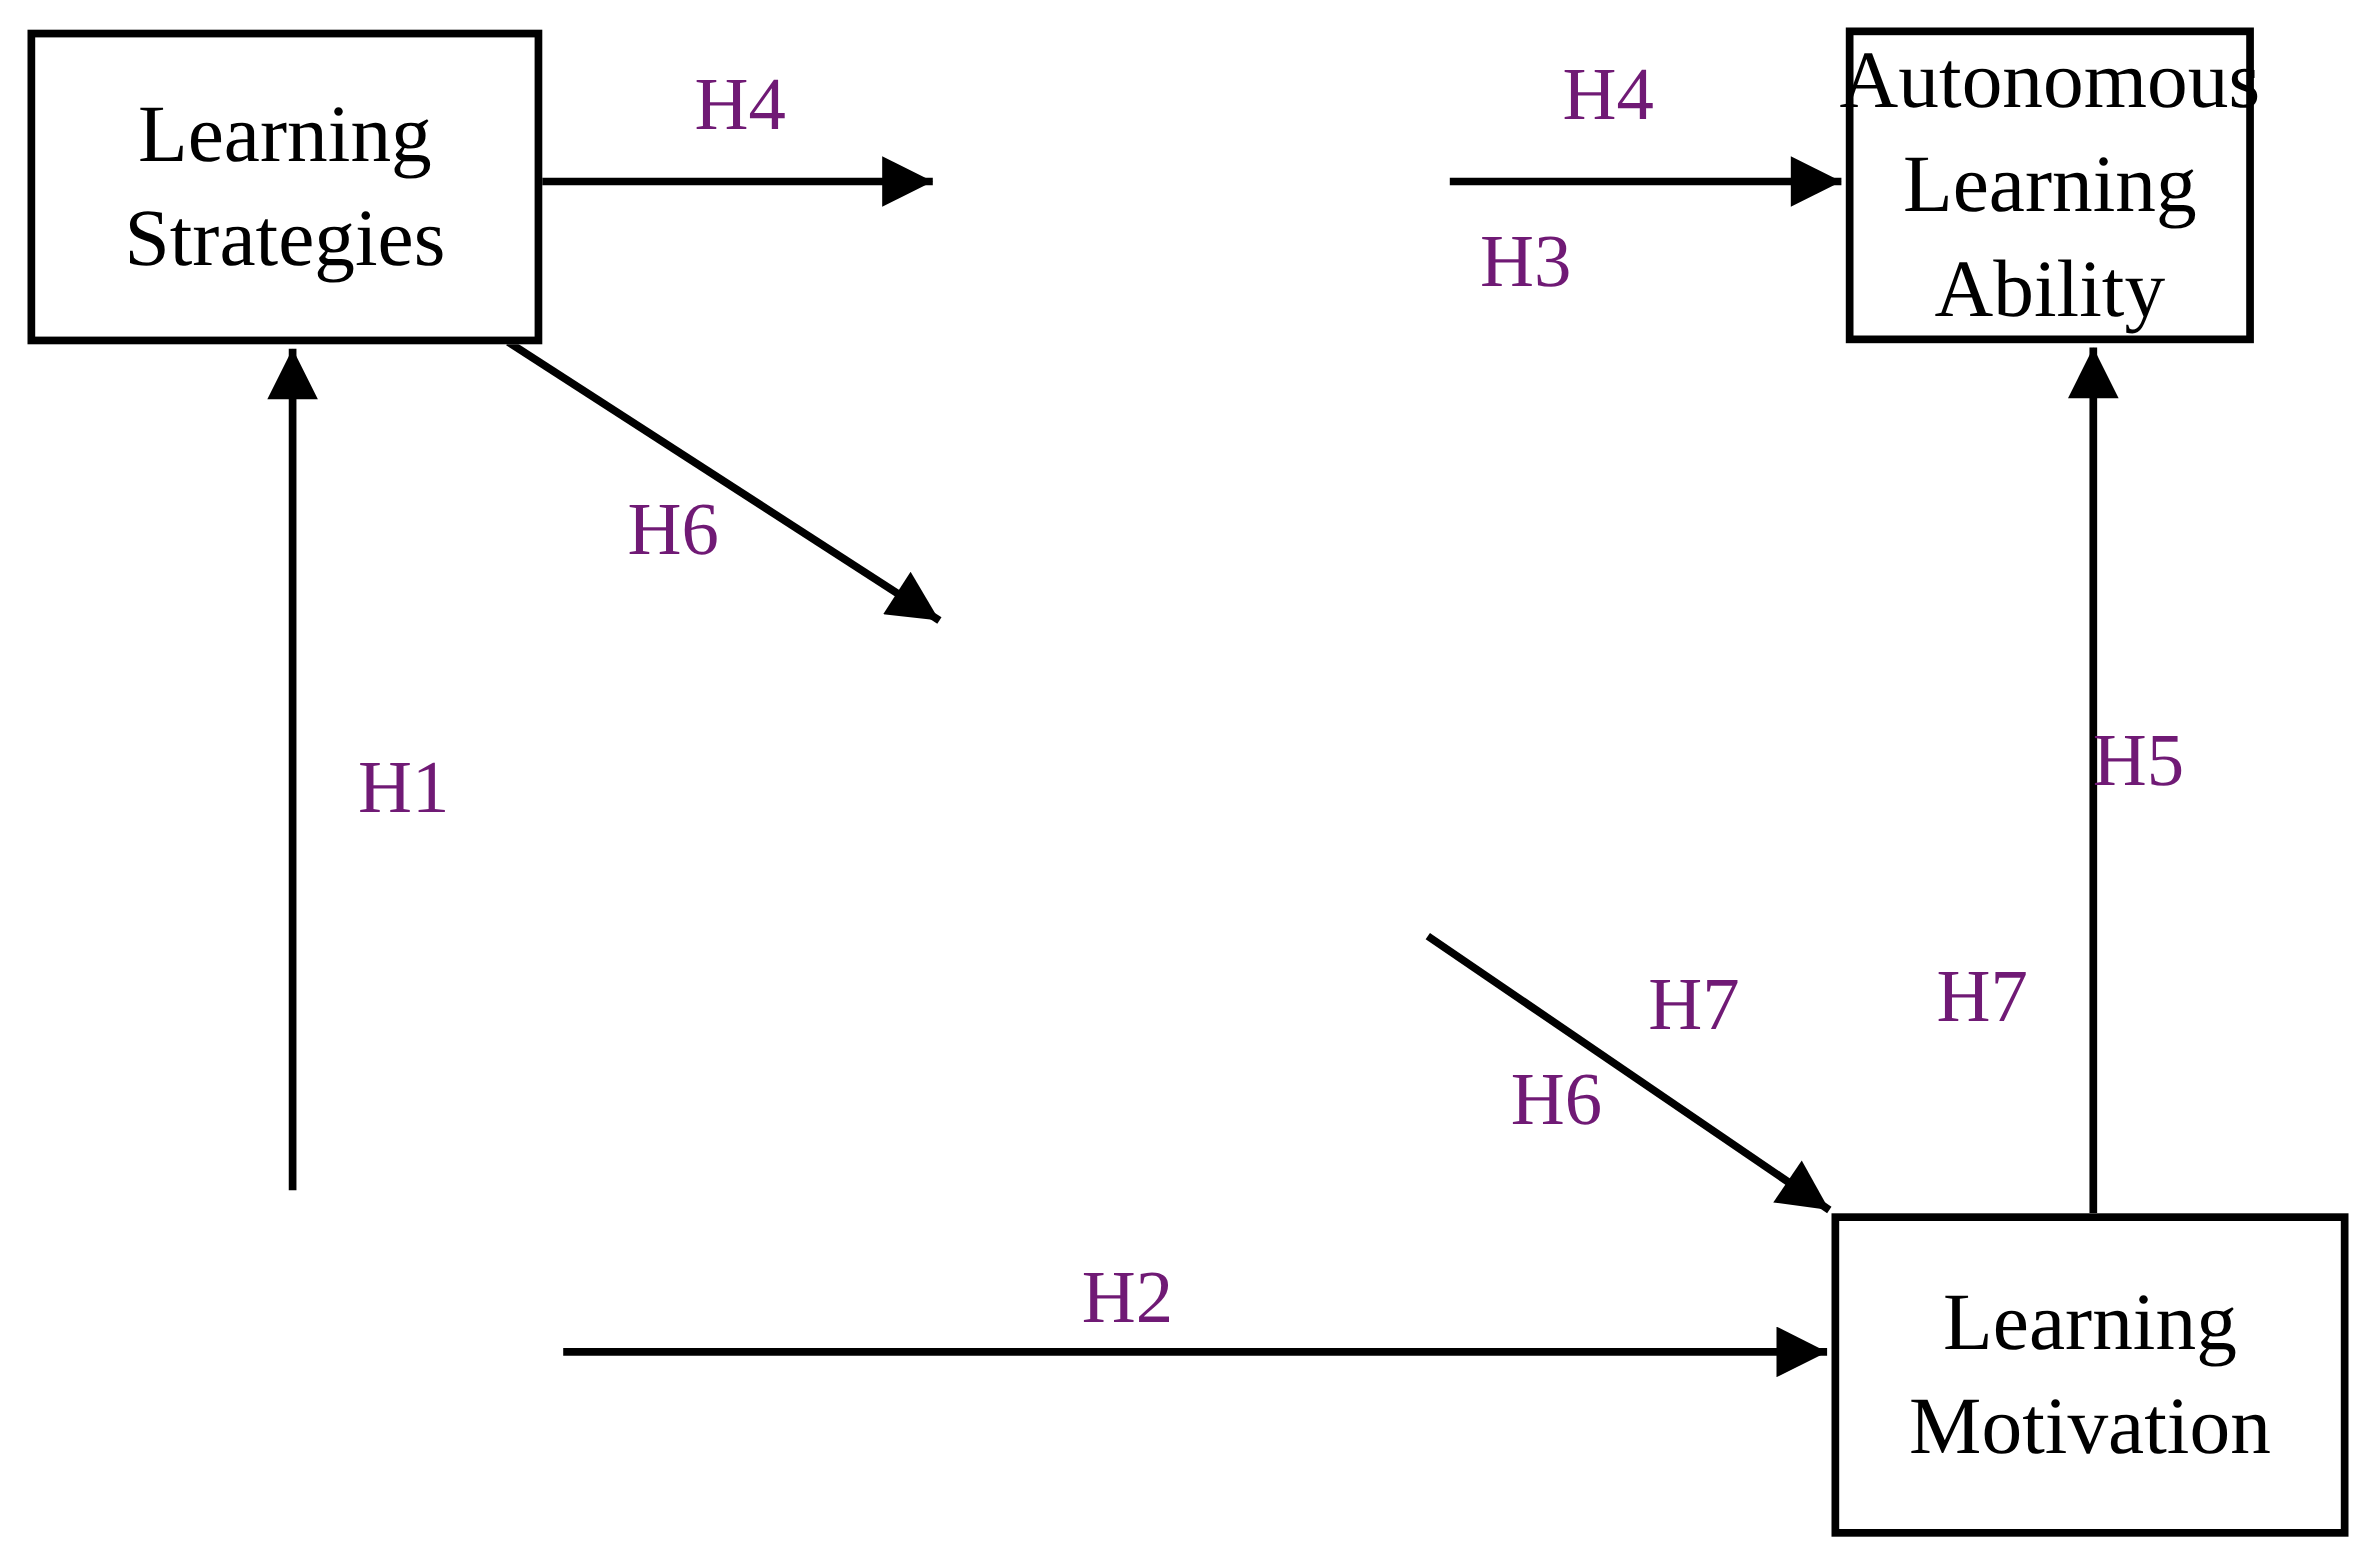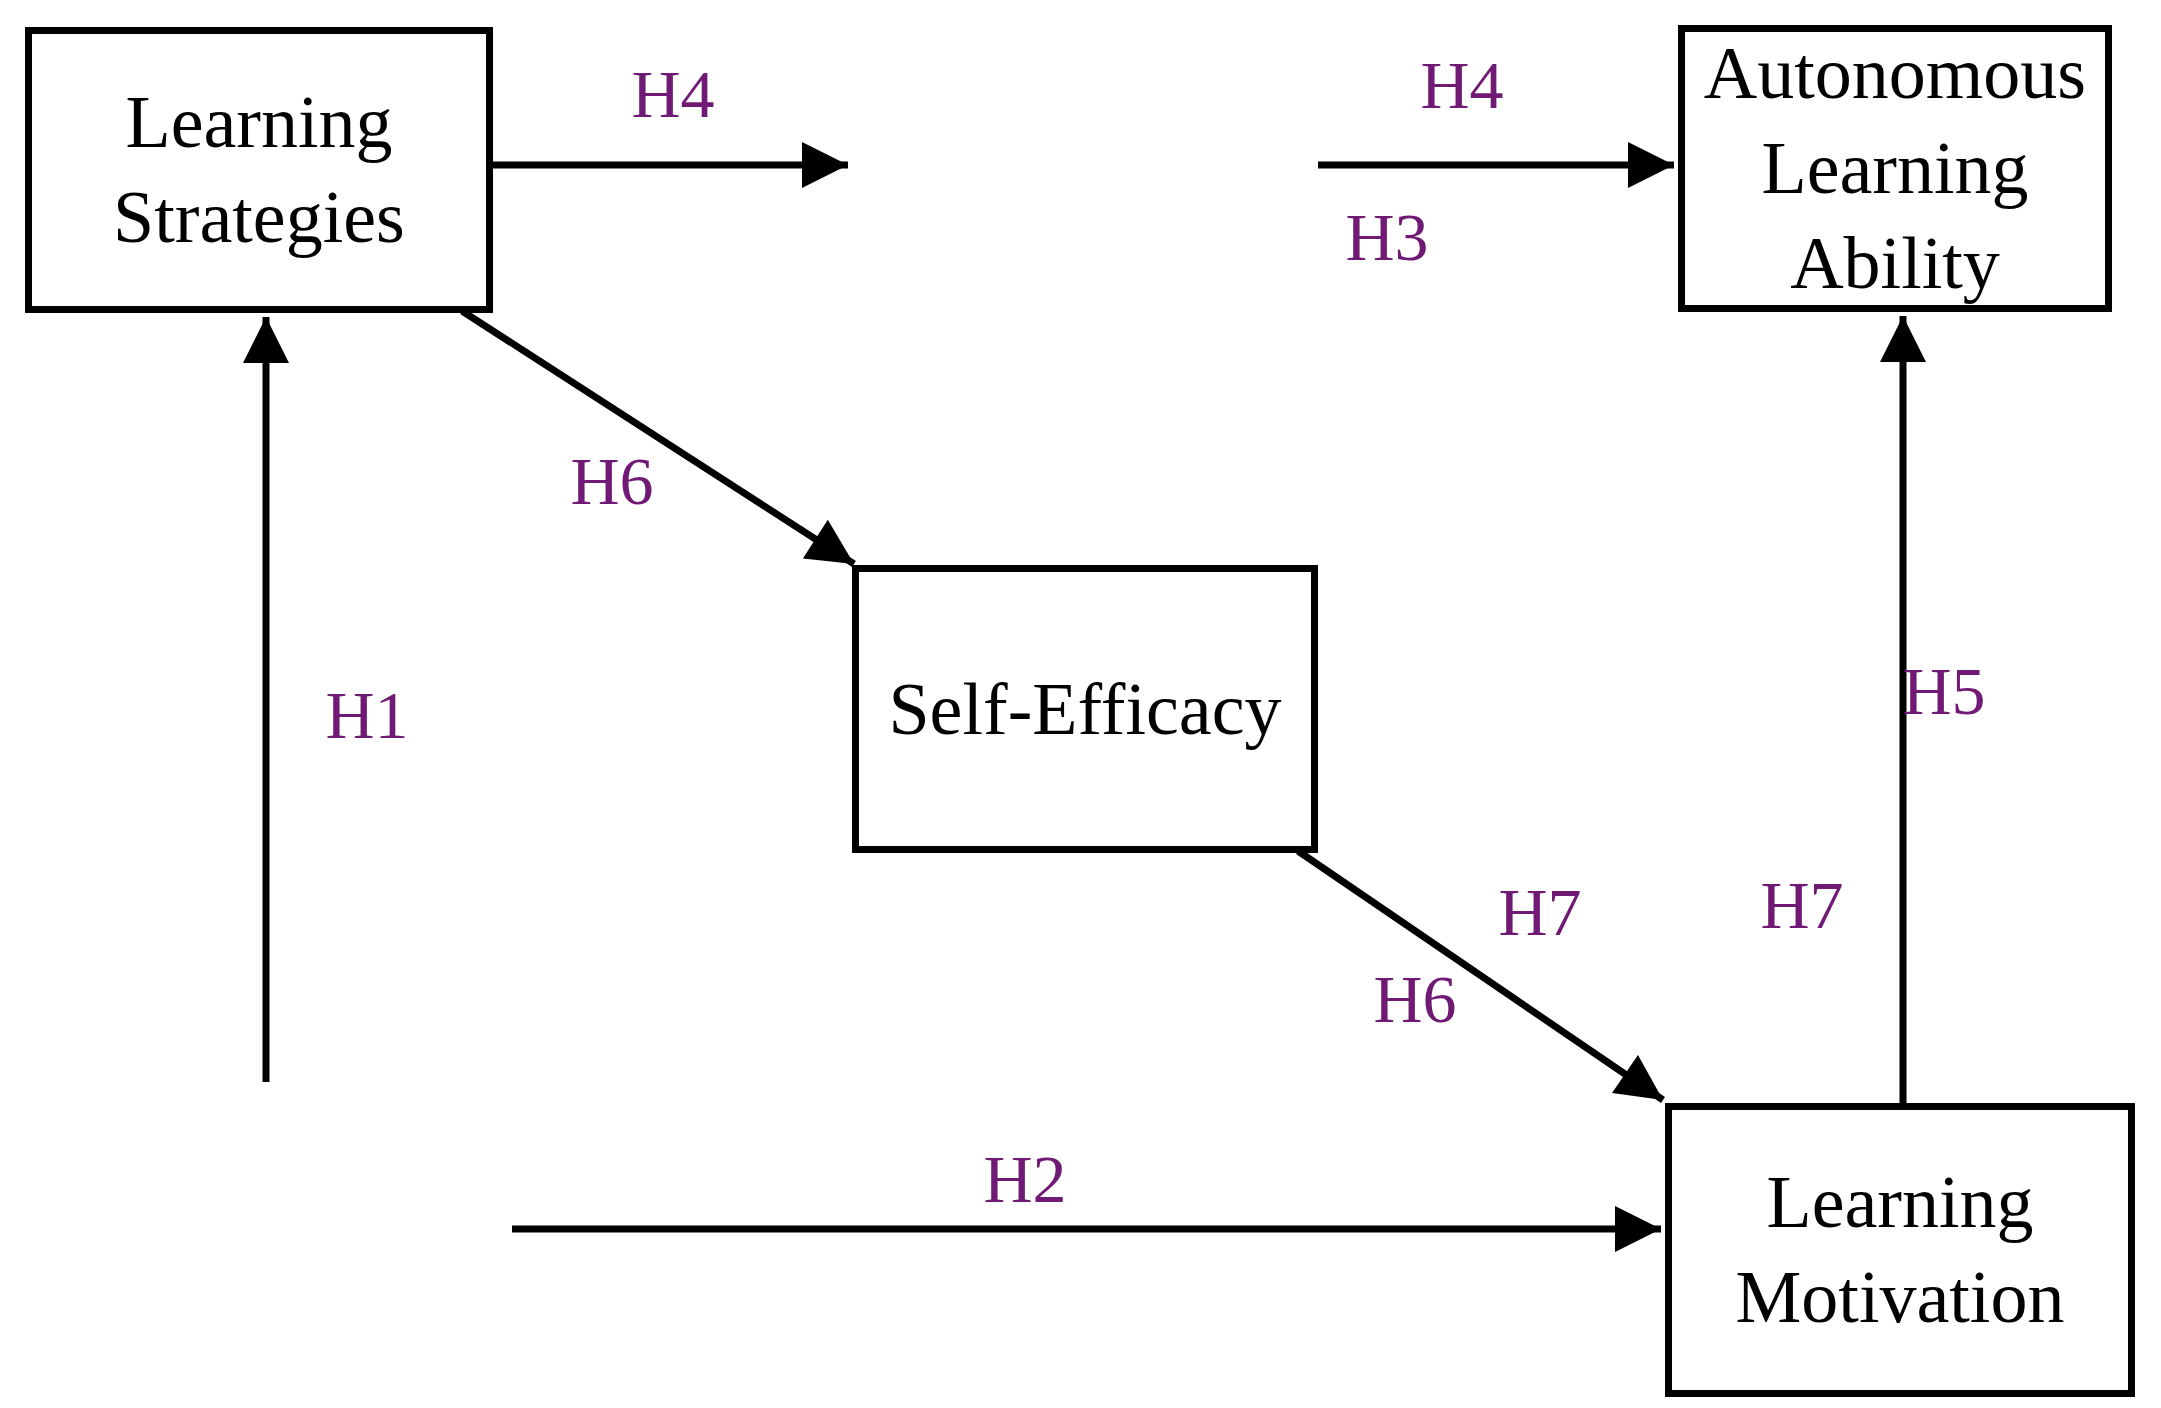--- a/index.html
+++ b/index.html
@@ -35,21 +35,21 @@
   }
   .node span {
     font-size: 74px;
     line-height: 1.28;
     white-space: pre-line;
     color: #000000;
   }
   
   .node-ls  { left: 25px;   top: 27px;   width: 468px; height: 286px; }
   .node-ta  { left: 852px;  top: 25px;   width: 468px; height: 287px; }
-  .node-ala { left: 1678px; top: 25px;   width: 434px; height: 287px; }
+  .node-ala { left: 1678px; top: 25px;   width: 371px; height: 287px; }
   .node-se  { left: 852px;  top: 565px;  width: 466px; height: 288px; }
   .node-ts  { left: 45px;   top: 1082px; width: 469px; height: 318px; }
   .node-lm  { left: 1665px; top: 1103px; width: 470px; height: 294px; }
 
   .edge-label {
     position: absolute;
     transform: translate(-50%, -50%);
     font-size: 68px;
     line-height: 1;
     white-space: nowrap;
@@ -92,23 +92,20 @@
 Strategies</span>
   </div>
 
 
   <div class="node node-ala">
     <span>Autonomous
 Learning
 Ability</span>
   </div>
 
-  <div class="node node-se">
-    <span>Self-Efficacy</span>
-  </div>
 
 
   <div class="node node-lm">
     <span>Learning
 Motivation</span>
   </div>
 
   <div class="edge-label lbl-h4-ls-ta">H4</div>
   <div class="edge-label lbl-h4-ta-ala">H4</div>
   <div class="edge-label lbl-h3-ta-ala">H3</div>

